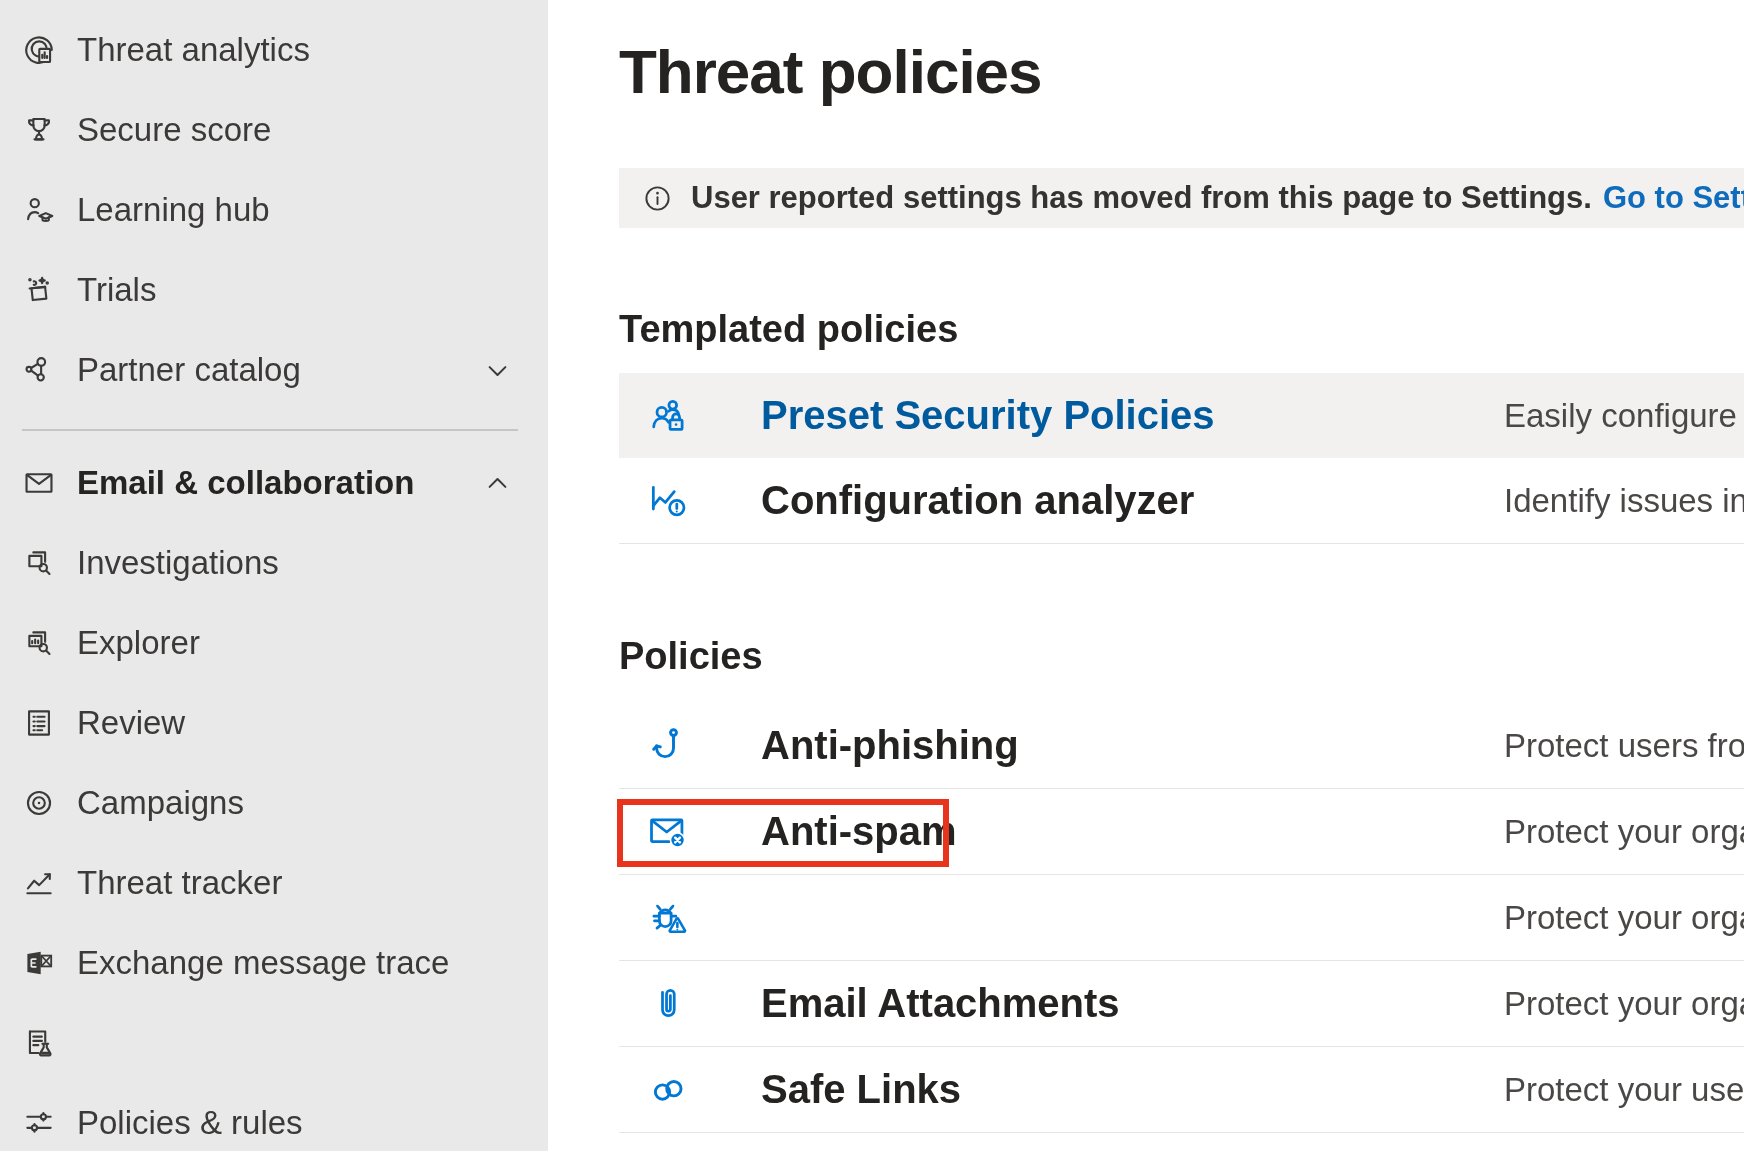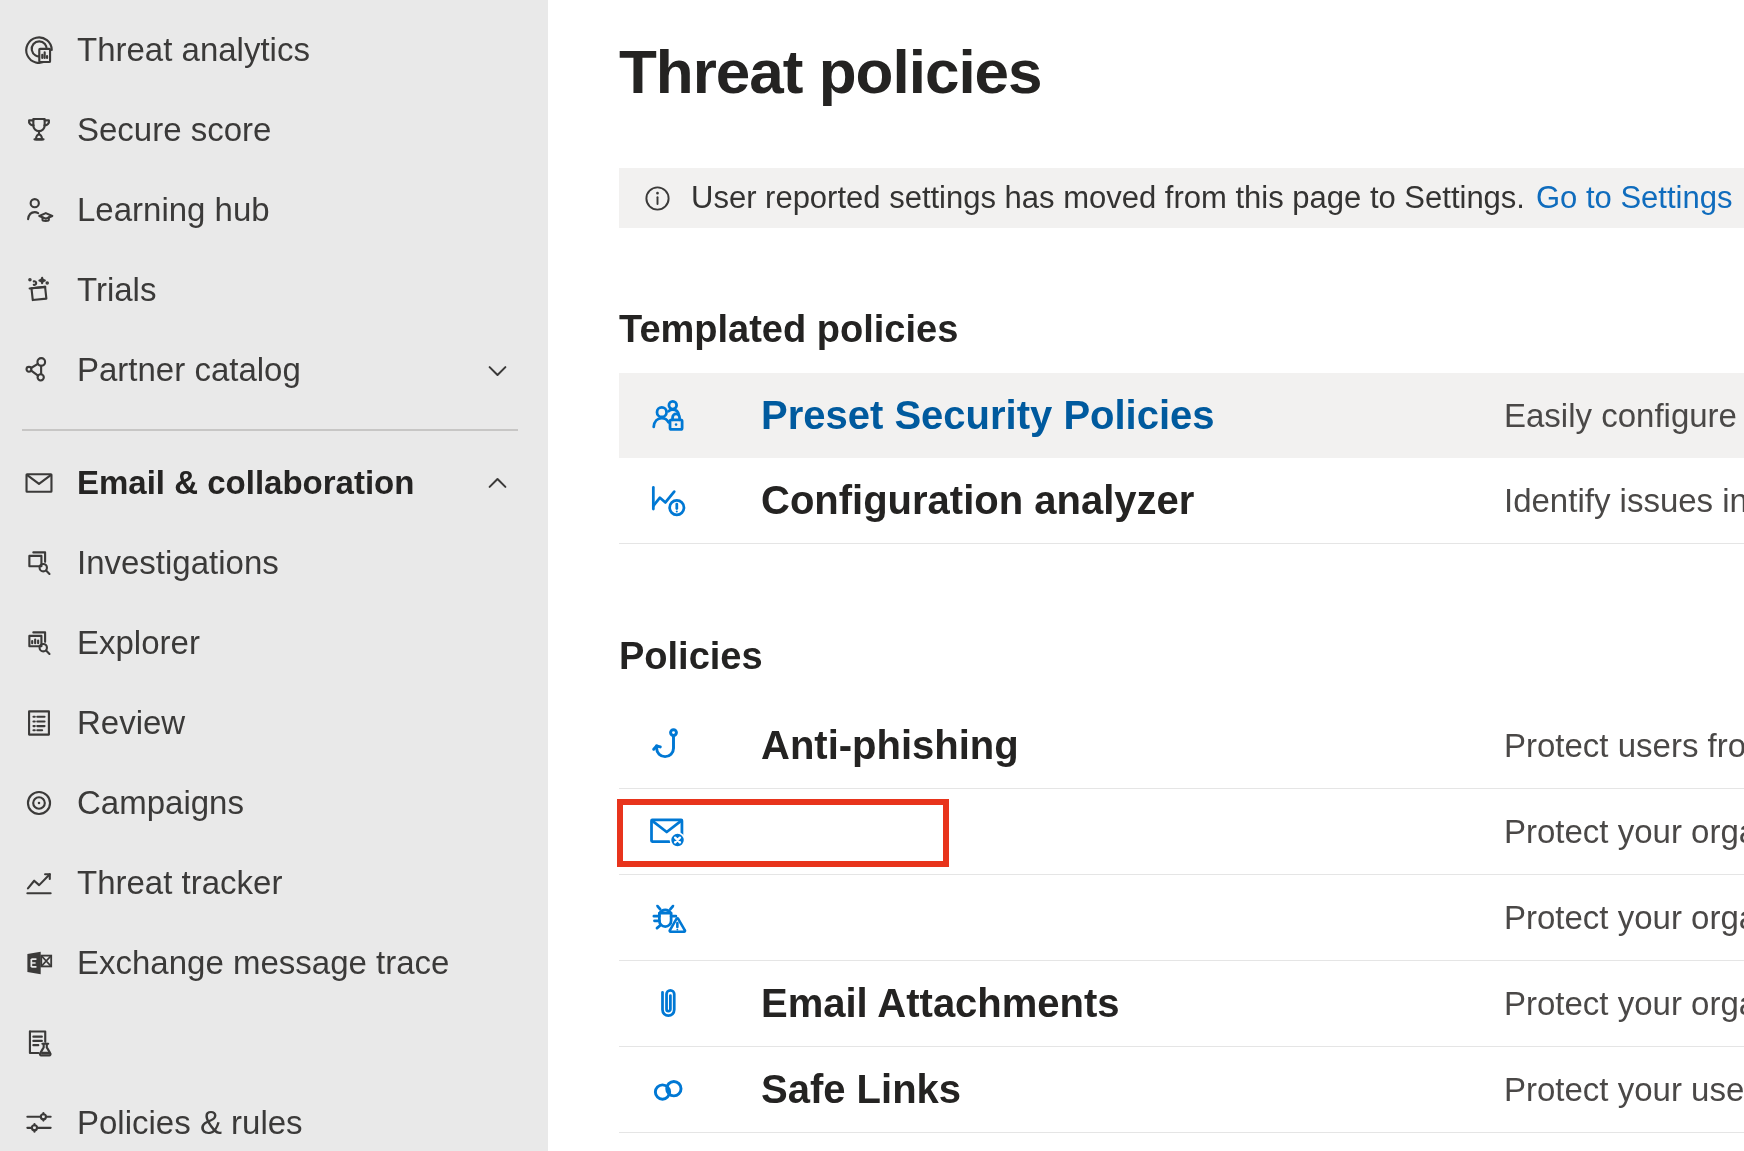--- a/index.html
+++ b/index.html
@@ -37,21 +37,21 @@
   .content{
     flex:1;padding-left:50px;position:relative;min-width:0;
   }
   .page-title{
     margin:34px 0 0 0;font-size:62px;line-height:76px;font-weight:700;
     color:#242322;letter-spacing:-1px;
   }
   .banner{
     margin-top:58px;height:60px;background:var(--banner-bg,#f2f1f0);
     display:flex;align-items:center;padding-left:23px;
-    font-size:31px;color:#343332;white-space:nowrap;overflow:hidden;
+    font-size:31px;color:#343332;white-space:nowrap;overflow:hidden;font-weight:bold;
   }
   .banner .info-ic{width:31px;height:31px;flex:none;color:#3b3a39;}
   .banner .info-ic svg{width:31px;height:31px;display:block;}
   .banner-text{margin-left:18px;}
   .banner-link{margin-left:11px;color:var(--link-blue,#0f6cbd);text-decoration:none;cursor:pointer;}
 
   .section-heading{
     margin:78px 0 0 0;font-size:38px;line-height:46px;font-weight:700;color:#242322;
   }
   .section-heading.policies{margin-top:89px;}
@@ -365,20 +365,21 @@
                 <rect x="3" y="5.4" width="16.6" height="11.8" rx="0.4"></rect>
                 <path d="M3.3 5.8l8 6.2 8-6.2"></path>
               </g>
               <circle cx="17.2" cy="16.4" r="4.3" fill="#fff"></circle>
               <circle cx="17.2" cy="16.4" r="3.4" fill="currentColor"></circle>
               <g stroke="#fff" stroke-width="1.3" stroke-linecap="round">
                 <path d="M15.9 15.1l2.6 2.6M18.5 15.1l-2.6 2.6"></path>
               </g>
             </svg>
           </span>
+    <span class="prow-label">Anti-spam</span>
     <span class="prow-desc">Protect your organiz</span>
   <div class="red-box"></div>
         </div>
         <div class="prow bordered">
     <span class="prow-ic">
             <svg viewBox="0 0 24 24">
               <g fill="none" stroke="currentColor" stroke-width="1.5" stroke-linecap="round" stroke-linejoin="round">
                 <path d="M7.5 9.3a3.4 3.4 0 0 1 6 0"></path>
                 <path d="M7.3 9.3h6.4v4.2a3.2 3.2 0 1 1-6.4 0z"></path>
                 <path d="M7.7 7.2L6.4 5.6M13.3 7.2l1.3-1.6"></path>

